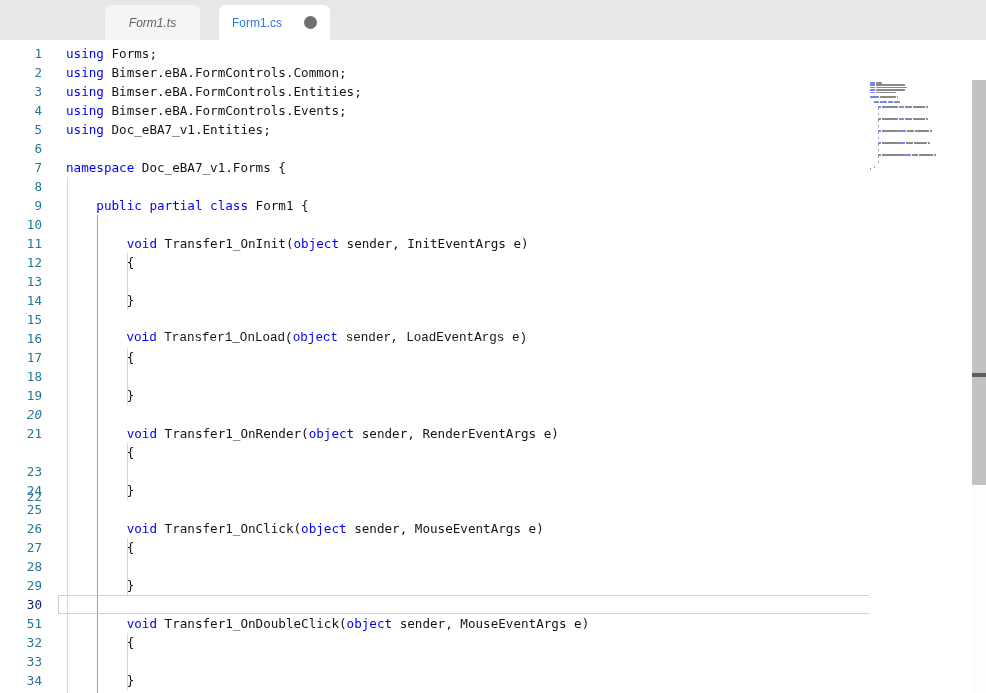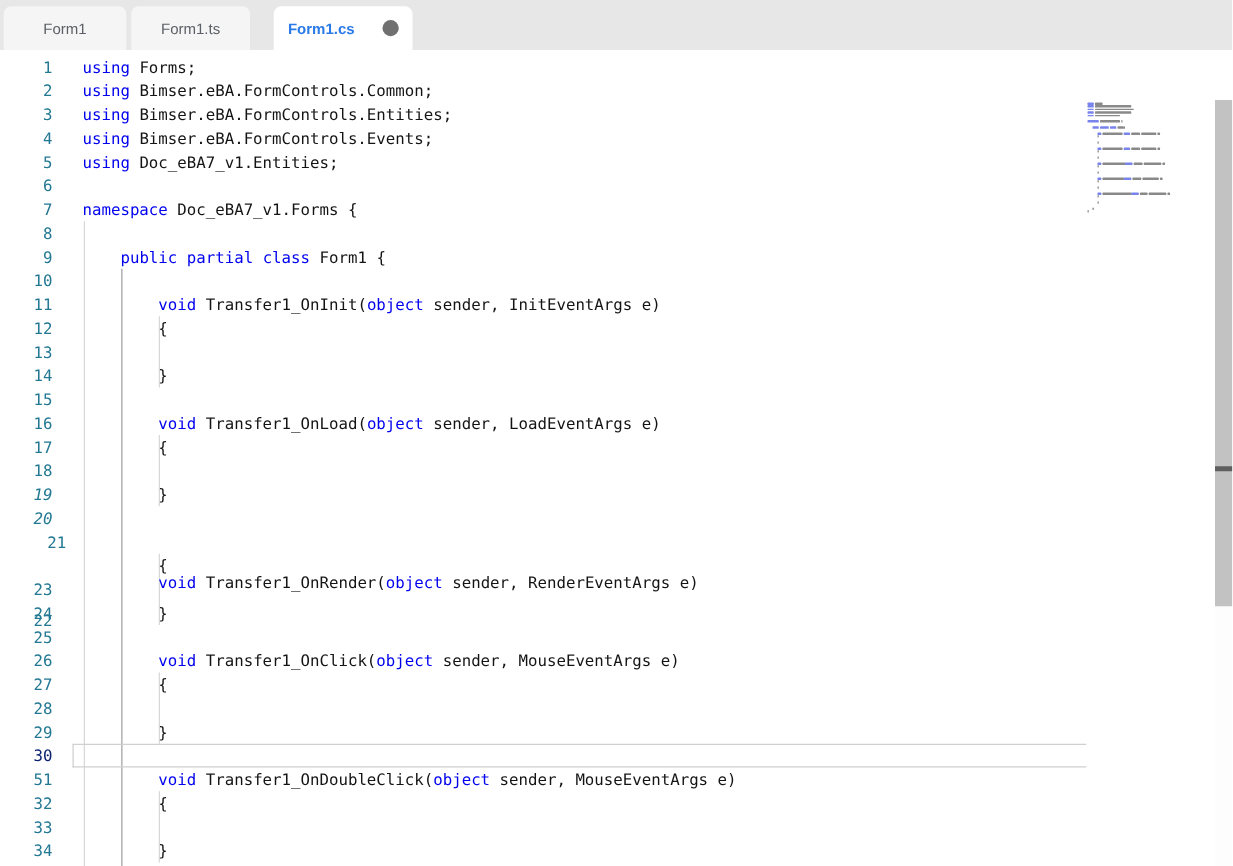--- a/index.html
+++ b/index.html
@@ -5,21 +5,21 @@
   html,body{margin:0;padding:0;}
   body{font-family:"Liberation Sans",sans-serif;background:#fff;}
   #app{position:relative;width:986px;height:693px;overflow:hidden;background:#fff;}
 
   
   .tabbar{position:absolute;left:0;top:0;width:986px;height:40px;background:var(--tabbar-bg);}
   .tab{position:absolute;top:5px;height:35px;border-radius:6px 6px 0 0;
        display:flex;align-items:center;justify-content:center;gap:22px;
        font-size:12px;cursor:pointer;box-sizing:border-box;}
   .tab.inactive{background:var(--tab-inactive-bg);color:var(--tab-inactive-text);}
-  .tab.active{background:#ffffff;color:var(--tab-active-text);font-weight:bold;justify-content:center;}
+  .tab.active{background:#ffffff;color:var(--tab-active-text);font-weight:normal;justify-content:center;}
   .dot{width:13px;height:13px;border-radius:50%;background:var(--dot-color);}
 
   
   .editor{position:absolute;left:0;top:40px;width:986px;height:653px;background:#fff;}
   .mono{font-family:"DejaVu Sans Mono","Liberation Mono",monospace;font-size:12.6px;line-height:19px;}
   .ln{position:absolute;left:0;width:42px;text-align:right;height:19px;color:var(--ln-color);}
   .ln.cur{color:var(--ln-active-color);}
   .codeline{position:absolute;left:66px;height:19px;white-space:pre;color:var(--plain);}
   .codeline .k{color:var(--kw);}
   .codeline .p{color:var(--plain);}
@@ -39,24 +39,21 @@
   .scrollbar{position:absolute;left:972px;top:40px;width:14px;height:653px;background:#fdfdfd;}
   .sb-thumb{position:absolute;left:0;top:0;width:14px;height:405px;background:var(--sb-thumb);cursor:pointer;}
   .sb-mark{position:absolute;left:0;top:293px;width:14px;height:4px;background:var(--sb-mark);}
 </style>
 </head>
 <body>
 
 <div id="app">
 
   <div class="tabbar">
-    <div class="tab inactive" style="left:3px;width:98px;">
-      <span>Form1</span>
-    </div>
-    <div class="tab inactive" style="left:105px;width:95px;">
+    <div class="tab inactive" style="left:105px;width:95px;font-style:italic;">
       <span>Form1.ts</span>
     </div>
     <div class="tab active" style="left:219px;width:111px;">
       <span>Form1.cs</span>
       <span class="dot"></span>
     </div>
   </div>
 
   <div class="editor">
     <div id="guides">
@@ -81,23 +78,23 @@
         <div class="ln" style="top: 156px;">9</div>
         <div class="ln" style="top: 175px;">10</div>
         <div class="ln" style="top: 194px;">11</div>
         <div class="ln" style="top: 213px;">12</div>
         <div class="ln" style="top: 232px;">13</div>
         <div class="ln" style="top: 251px;">14</div>
         <div class="ln" style="top: 270px;">15</div>
         <div class="ln" style="top: 289px;">16</div>
         <div class="ln" style="top: 308px;">17</div>
         <div class="ln" style="top: 327px;">18</div>
-        <div class="ln" style="top: 346px; font-style: italic;">19</div>
+        <div class="ln" style="top: 346px;">19</div>
         <div class="ln" style="top: 365px; font-style: italic;">20</div>
-        <div class="ln" style="top: 384px; margin-left: 11px;">21</div>
+        <div class="ln" style="top: 384px;">21</div>
         <div class="ln" style="top: 403px; margin-top: 44px;">22</div>
         <div class="ln" style="top: 422px;">23</div>
         <div class="ln" style="top: 441px;">24</div>
         <div class="ln" style="top: 460px;">25</div>
         <div class="ln" style="top: 479px;">26</div>
         <div class="ln" style="top: 498px;">27</div>
         <div class="ln" style="top: 517px;">28</div>
         <div class="ln" style="top: 536px;">29</div>
         <div class="ln cur" style="top: 555px;">30</div>
         <div class="ln" style="top: 574px;">51</div>
@@ -114,26 +111,26 @@
         <div class="codeline" style="top: 99px;"></div>
         <div class="codeline" style="top: 118px;"><span class="k">namespace</span><span class="p"> Doc_eBA7_v1.Forms {</span></div>
         <div class="codeline" style="top: 137px;"></div>
         <div class="codeline" style="top: 156px;"><span class="p">    </span><span class="k">public</span><span class="p"> </span><span class="k">partial</span><span class="p"> </span><span class="k">class</span><span class="p"> Form1 {</span></div>
         <div class="codeline" style="top: 175px;"></div>
         <div class="codeline" style="top: 194px;"><span class="p">        </span><span class="k">void</span><span class="p"> Transfer1_OnInit(</span><span class="k">object</span><span class="p"> sender, InitEventArgs e)</span></div>
         <div class="codeline" style="top: 213px;"><span class="p">        {</span></div>
         <div class="codeline" style="top: 232px;"></div>
         <div class="codeline" style="top: 251px;"><span class="p">        }</span></div>
         <div class="codeline" style="top: 270px;"></div>
-        <div class="codeline" style="top: 289px;"><span class="p">        </span><span class="k">void</span><span class="p"> Transfer1_OnLoad(</span><span class="k">object</span><span class="p"> sender, LoadEventArgs e)</span></div>
+        <div class="codeline" style="top: 289px; font-family: Liberation Mono, monospace;"><span class="p">        </span><span class="k">void</span><span class="p"> Transfer1_OnLoad(</span><span class="k">object</span><span class="p"> sender, LoadEventArgs e)</span></div>
         <div class="codeline" style="top: 308px;"><span class="p">        {</span></div>
         <div class="codeline" style="top: 327px;"></div>
         <div class="codeline" style="top: 346px;"><span class="p">        }</span></div>
         <div class="codeline" style="top: 365px;"></div>
-        <div class="codeline" style="top: 384px; margin-top: 32px;"><span class="p">        </span><span class="k">void</span><span class="p"> Transfer1_OnRender(</span><span class="k">object</span><span class="p"> sender, RenderEventArgs e)</span></div>
+        <div class="codeline" style="top: 384px;"><span class="p">        </span><span class="k">void</span><span class="p"> Transfer1_OnRender(</span><span class="k">object</span><span class="p"> sender, RenderEventArgs e)</span></div>
         <div class="codeline" style="top: 403px;"><span class="p">        {</span></div>
         <div class="codeline" style="top: 422px;"></div>
         <div class="codeline" style="top: 441px;"><span class="p">        }</span></div>
         <div class="codeline" style="top: 460px;"></div>
         <div class="codeline" style="top: 479px;"><span class="p">        </span><span class="k">void</span><span class="p"> Transfer1_OnClick(</span><span class="k">object</span><span class="p"> sender, MouseEventArgs e)</span></div>
         <div class="codeline" style="top: 498px;"><span class="p">        {</span></div>
         <div class="codeline" style="top: 517px;"></div>
         <div class="codeline" style="top: 536px;"><span class="p">        }</span></div>
         <div class="codeline" style="top: 555px;"></div>
         <div class="codeline" style="top: 574px;"><span class="p">        </span><span class="k">void</span><span class="p"> Transfer1_OnDoubleClick(</span><span class="k">object</span><span class="p"> sender, MouseEventArgs e)</span></div>

